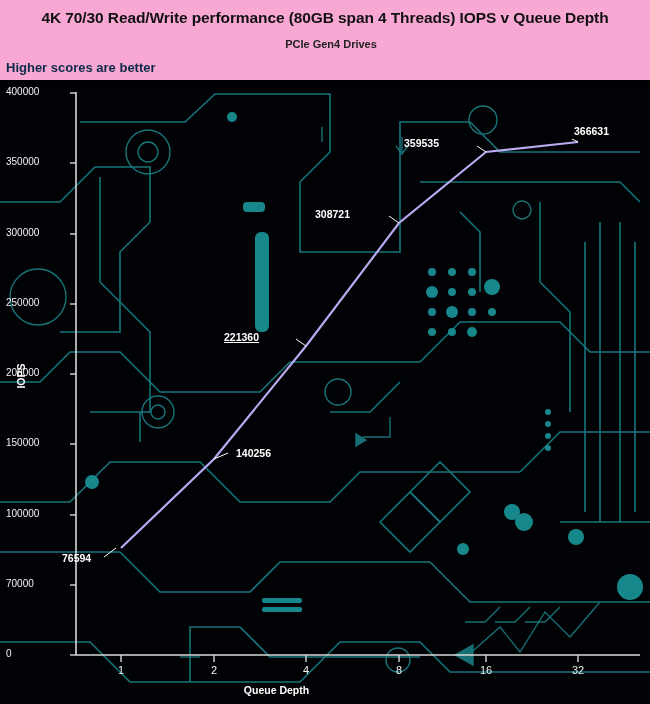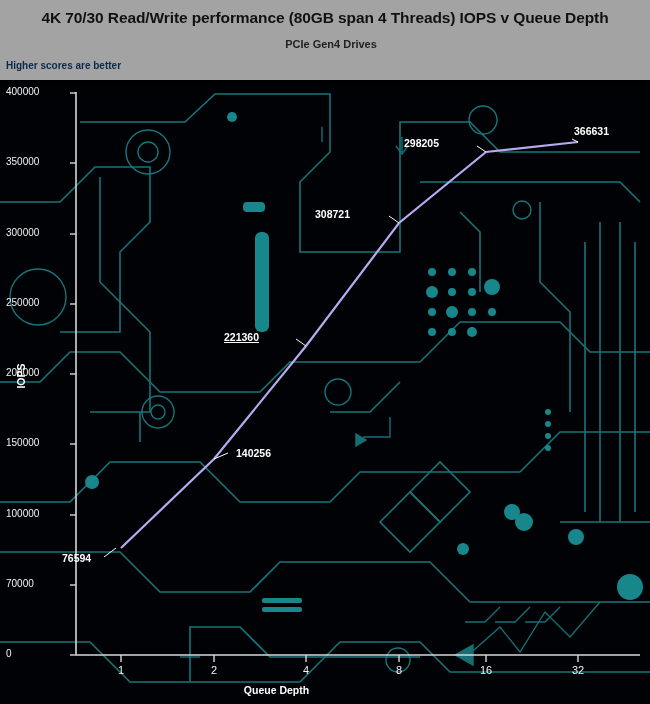--- a/index.html
+++ b/index.html
@@ -14,21 +14,21 @@
     height: 704px;
     background: #000000;
     overflow: hidden;
   }
   
   #header {
     position: absolute;
     left: 0; top: 0;
     width: 650px;
     height: 82px;
-    background: #a3a3a3;
+    background: #f9a8d4;
     border-bottom: 2px solid #000;
   }
   #chart-title {
     position: absolute;
     left: 0; top: 9px;
     width: 650px;
     text-align: center;
     font-size: 15.5px;
     font-weight: bold;
     color: #111;
@@ -40,21 +40,21 @@
     width: 650px;
     text-align: center;
     font-size: 11px;
     font-weight: bold;
     color: #222;
     padding-left: 12px;
   }
   #note-banner {
     position: absolute;
     left: 6px; top: 60px;
-    font-size: 10px;
+    font-size: 13px;
     font-weight: bold;
     color: #0b2a4a;
   }
   
   #plot-wrap {
     position: absolute;
     left: 0; top: 82px;
     width: 650px;
     height: 622px;
     background: #000205;
@@ -263,17 +263,17 @@
     <div class="xlabel-txt" style="left:466px; top:582px;">16</div>
     <div class="xlabel-txt" style="left:558px; top:582px;">32</div>
 
     <div id="yaxis-name">IOPS</div>
     <div id="xaxis-name">Queue Depth</div>
 
     <div class="pt-label" style="left:62px;  top:470px;">76594</div>
     <div class="pt-label" style="left:236px; top:365px;">140256</div>
     <div class="pt-label" style="left:224px; top:249px;text-decoration:underline;">221360</div>
     <div class="pt-label" style="left:315px; top:126px;">308721</div>
-    <div class="pt-label" style="left:404px; top:55px;">298205</div>
+    <div class="pt-label" style="left:404px; top:55px;">359535</div>
     <div class="pt-label" style="left:574px; top:43px;">366631</div>
 
   </div>
 </div>
 
 </body></html>

